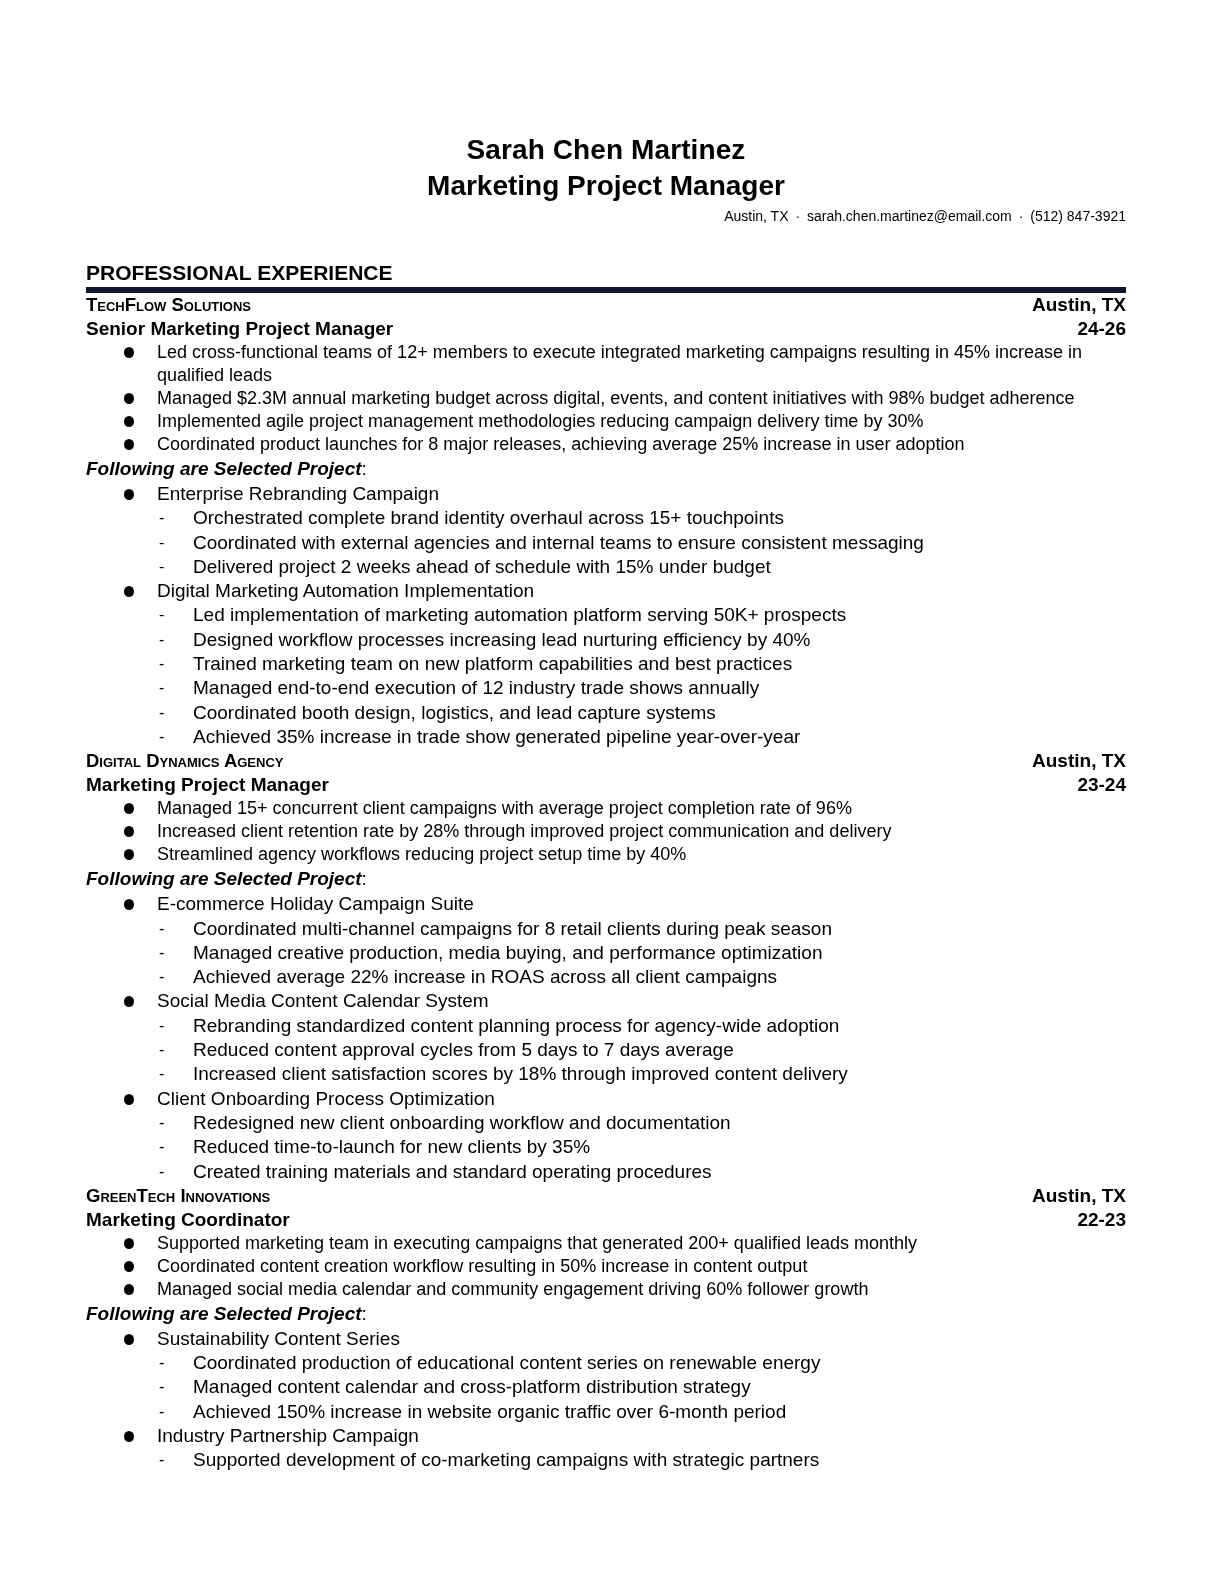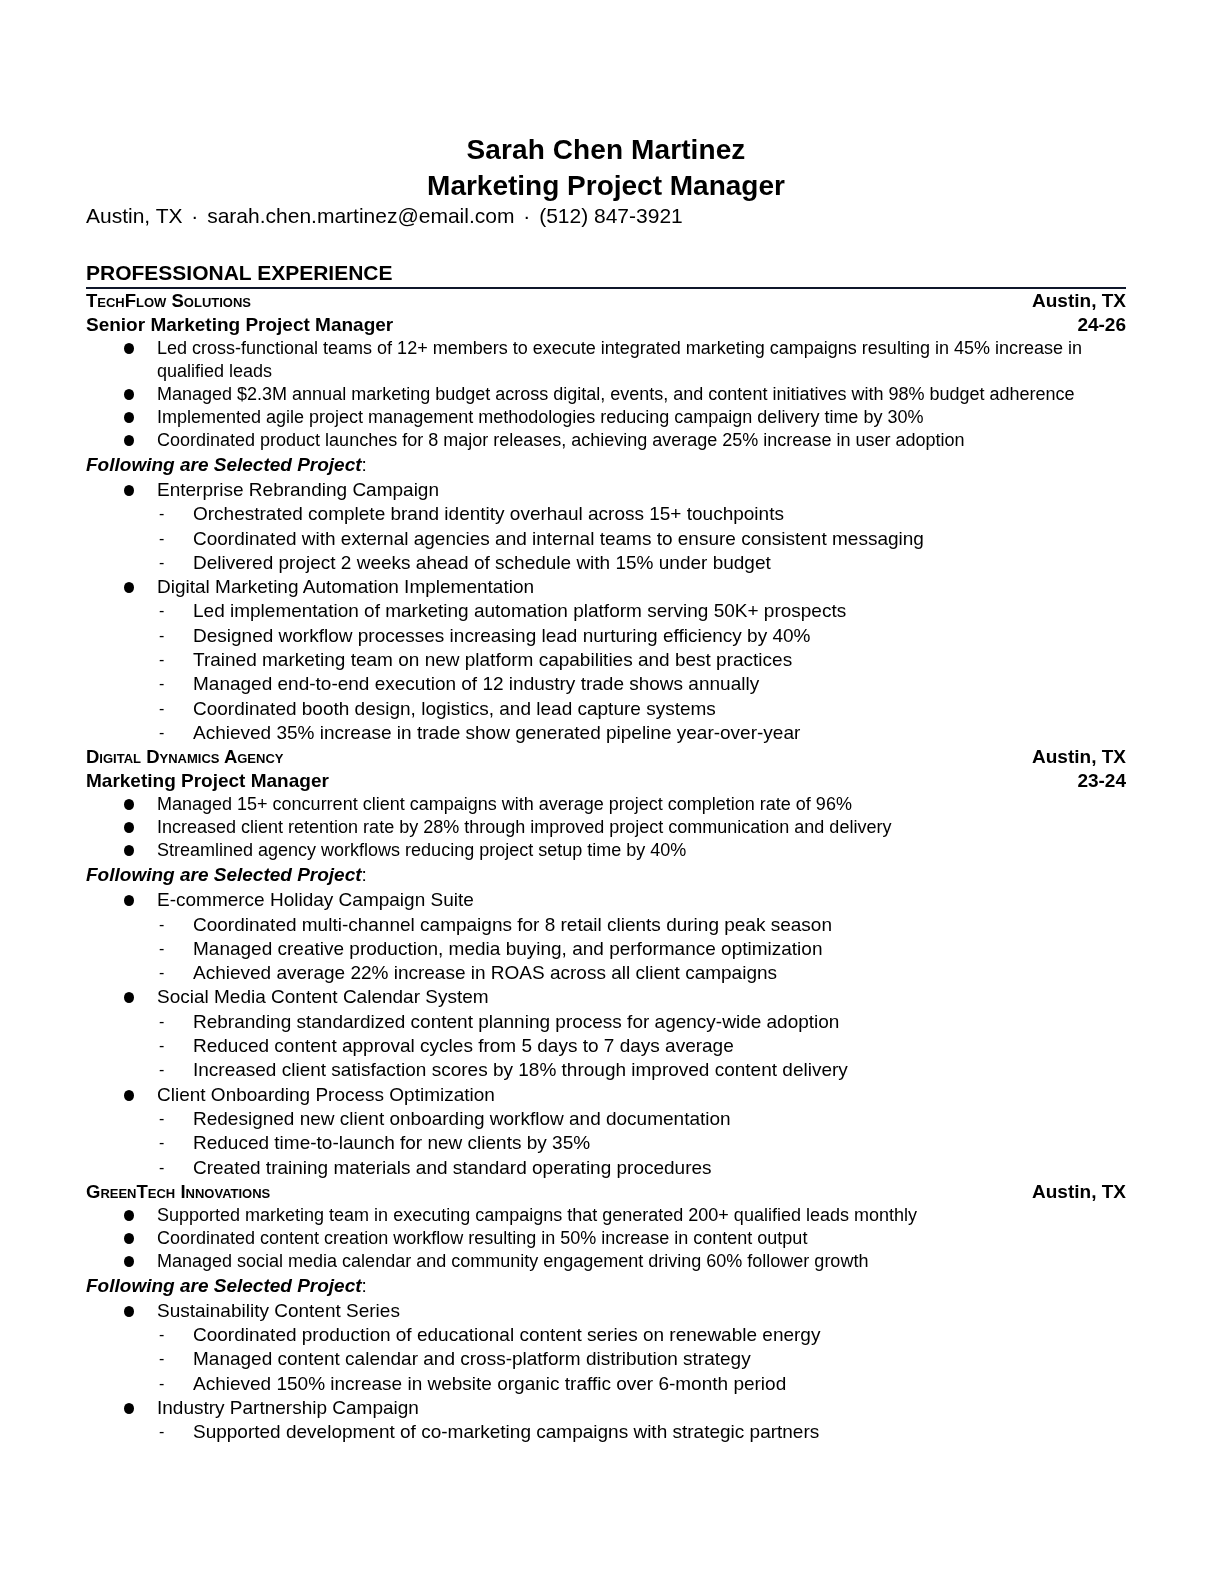--- a/index.html
+++ b/index.html
@@ -26,32 +26,32 @@
       line-height: 36px;
       letter-spacing: 0.1px;
     }
     .headline {
       text-align: center;
       font-weight: bold;
       font-size: 28px;
       line-height: 36px;
     }
     .contact {
-      text-align: left;
-      font-size: 21px;
+      text-align: right;
+      font-size: 14px;
       line-height: 24px;
       margin-top: 0px;
     }
     .contact .sep { padding: 0 3px; }
     .section-title {
       margin-top: 32px;
       font-weight: bold;
       font-size: 21px;
       line-height: 26px;
-      border-bottom: 2px solid #0f172a;
+      border-bottom: 6px solid #0f172a;
       padding-bottom: 1px;
     }
     .job-row {
       display: flex;
       justify-content: space-between;
       align-items: center;
       font-weight: bold;
       line-height: 24px;
     }
     .company {
@@ -220,20 +220,24 @@
             </ul>
           </li>
         </ul>
   </div>
 
   <div class="job">
     <div class="job-row">
       <span class="company">GreenTech Innovations</span>
       <span class="company-loc">Austin, TX</span>
     </div>
+    <div class="job-row">
+      <span class="role">Marketing Coordinator</span>
+      <span class="dates">22-23</span>
+    </div>
     <ul class="bullets">
           <li><span class="dot"></span><span>Supported marketing team in executing campaigns that generated 200+ qualified leads monthly</span></li>
           <li><span class="dot"></span><span>Coordinated content creation workflow resulting in 50% increase in content output</span></li>
           <li><span class="dot"></span><span>Managed social media calendar and community engagement driving 60% follower growth</span></li>
         </ul>
     <div class="selected-label"><span>Following are Selected Project</span><span class="colon">:</span></div>
     <ul class="projects">
           <li>
             <div class="project-title"><span class="dot"></span><span>Sustainability Content Series</span></div>
             <ul class="sub">

